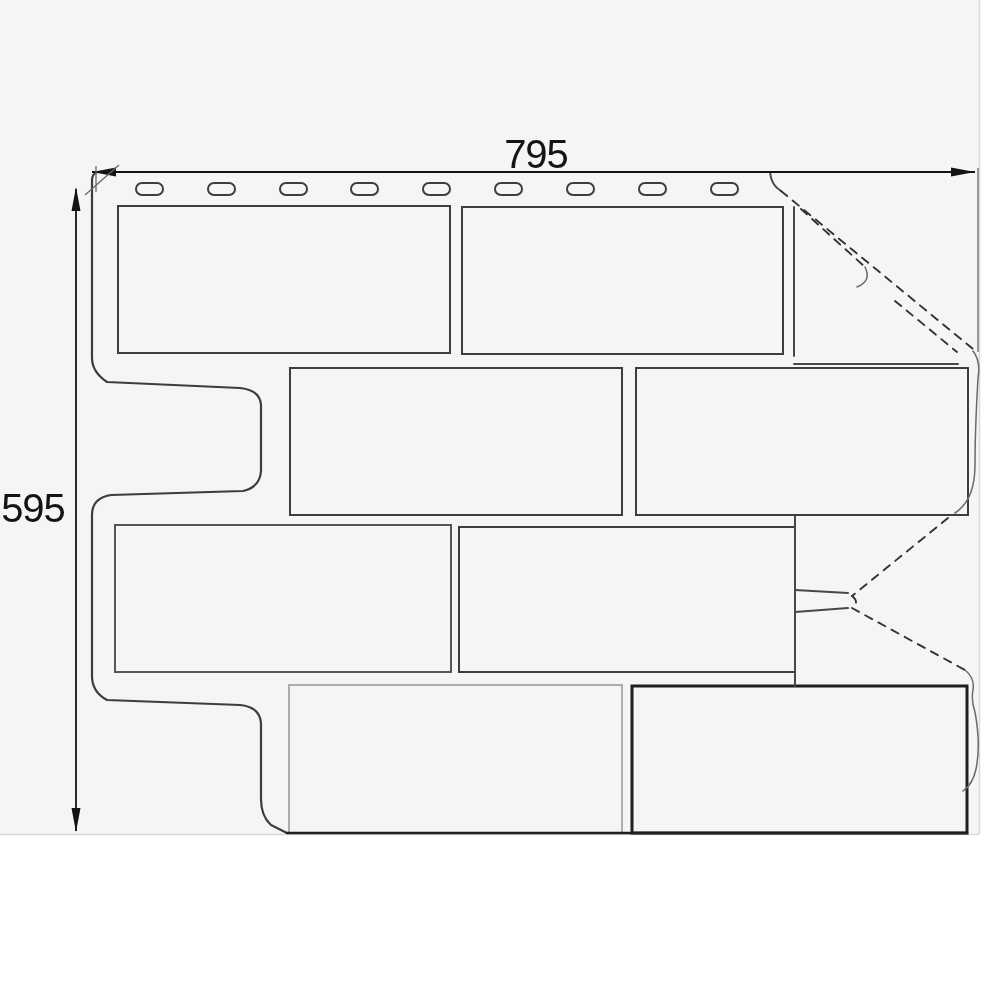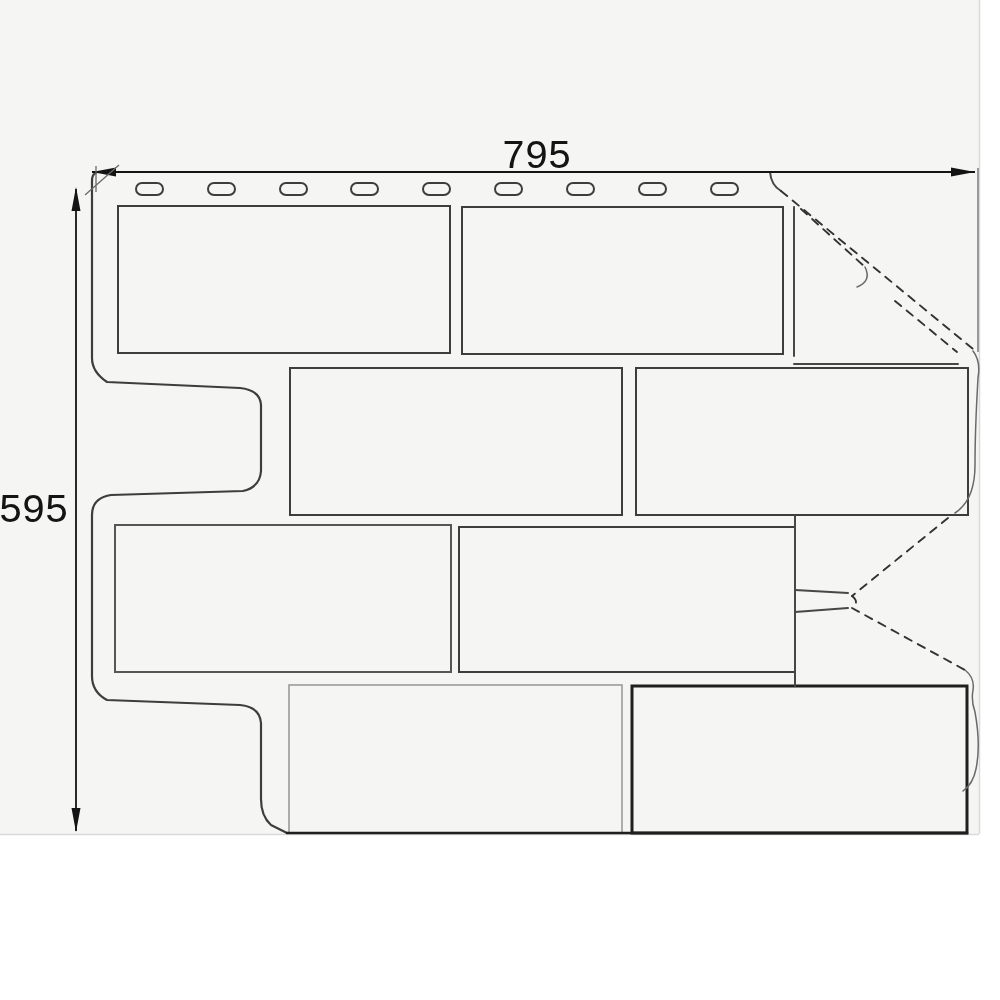--- a/index.html
+++ b/index.html
@@ -12,21 +12,21 @@
     --dashed:#333333;
     --thin:#6a6a6a;
     --faint:#d9d9d9;
     --text:#141414;
   }
   html,body{margin:0;padding:0;}
   body{width:1000px;height:1000px;background:var(--page-white);overflow:hidden;}
   .canvas{
     position:relative;width:916px;height:1000px;
     background:var(--page-white);
-    font-family:Liberation Mono, monospace;
+    font-family:Liberation Sans, sans-serif;
   }
   svg{position:absolute;left:0;top:0;}
   .paper{fill:var(--paper);}
   .dim-line{stroke:var(--text);stroke-width:1.8;fill:none;}
   .dim-arrow{fill:var(--text);stroke:none;}
   .dim-ext{stroke:var(--thin);stroke-width:1.3;fill:none;}
   .dim-text{fill:var(--text);font-size:40px;letter-spacing:-1px;}
   .outline{stroke:var(--line-medium);stroke-width:2.2;fill:none;stroke-linecap:round;stroke-linejoin:round;}
   .outline-dark{stroke:var(--line-dark);stroke-width:2.6;fill:none;stroke-linecap:round;}
   .edge-thin{stroke:var(--thin);stroke-width:1.5;fill:none;stroke-linecap:round;}

